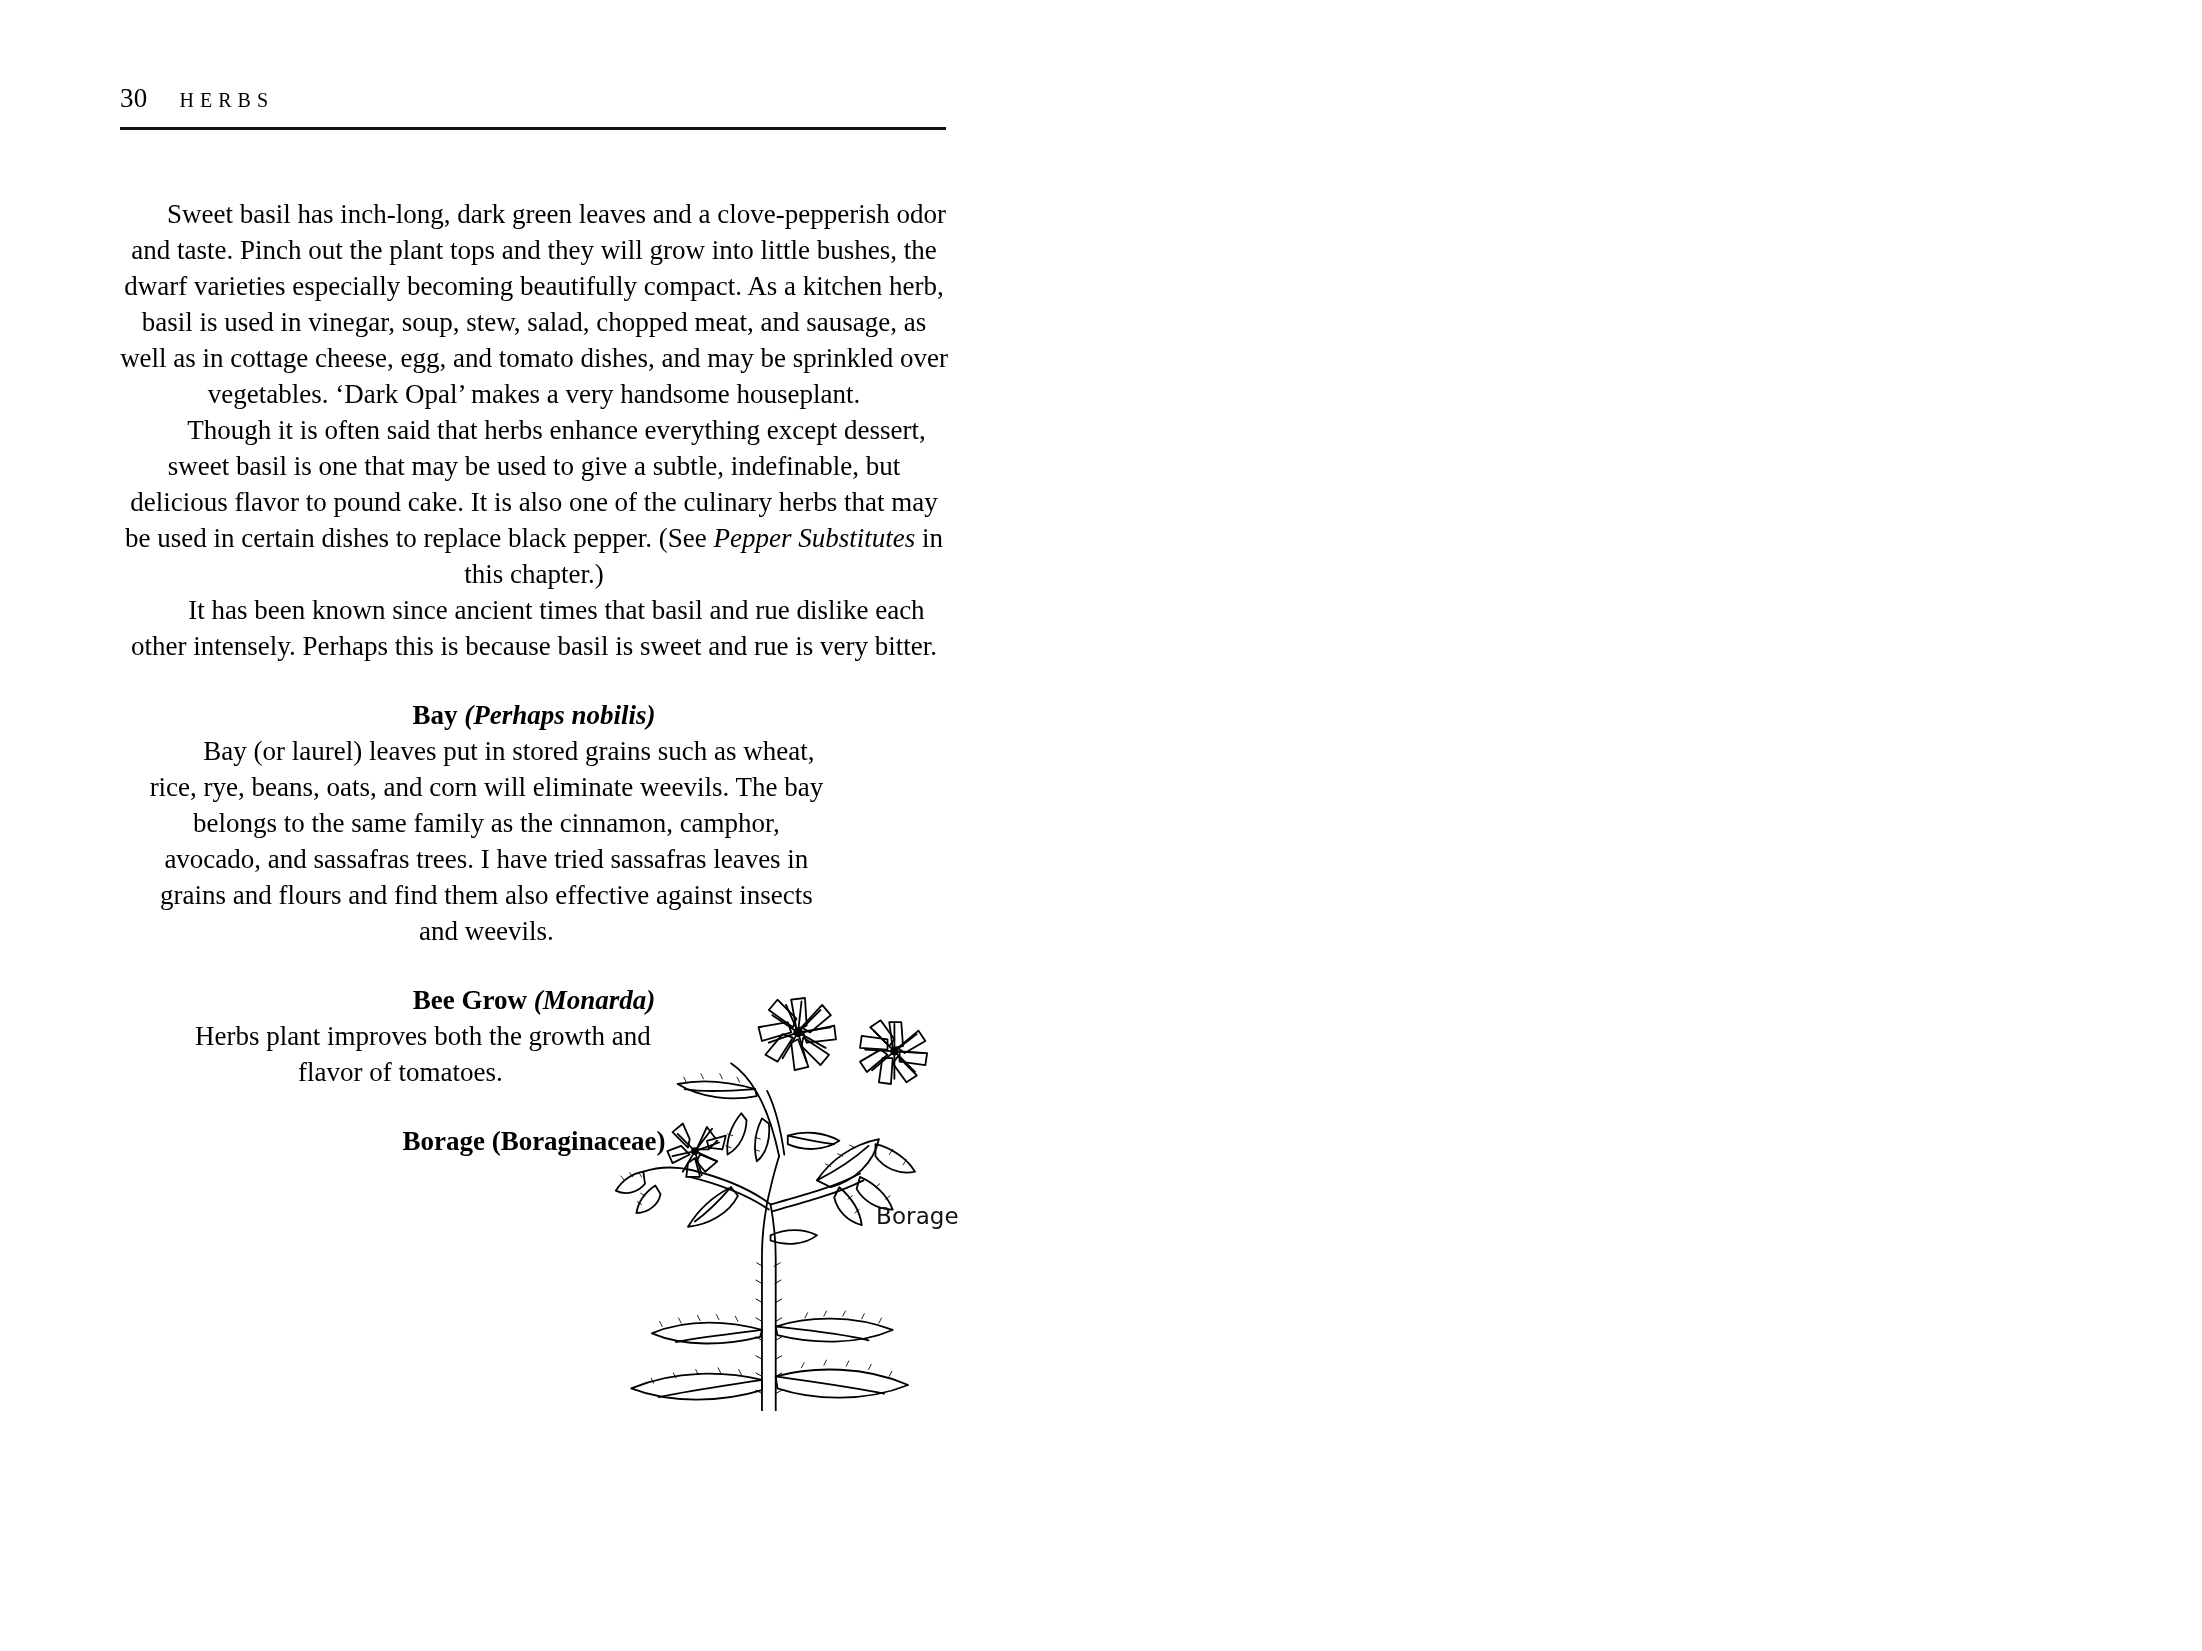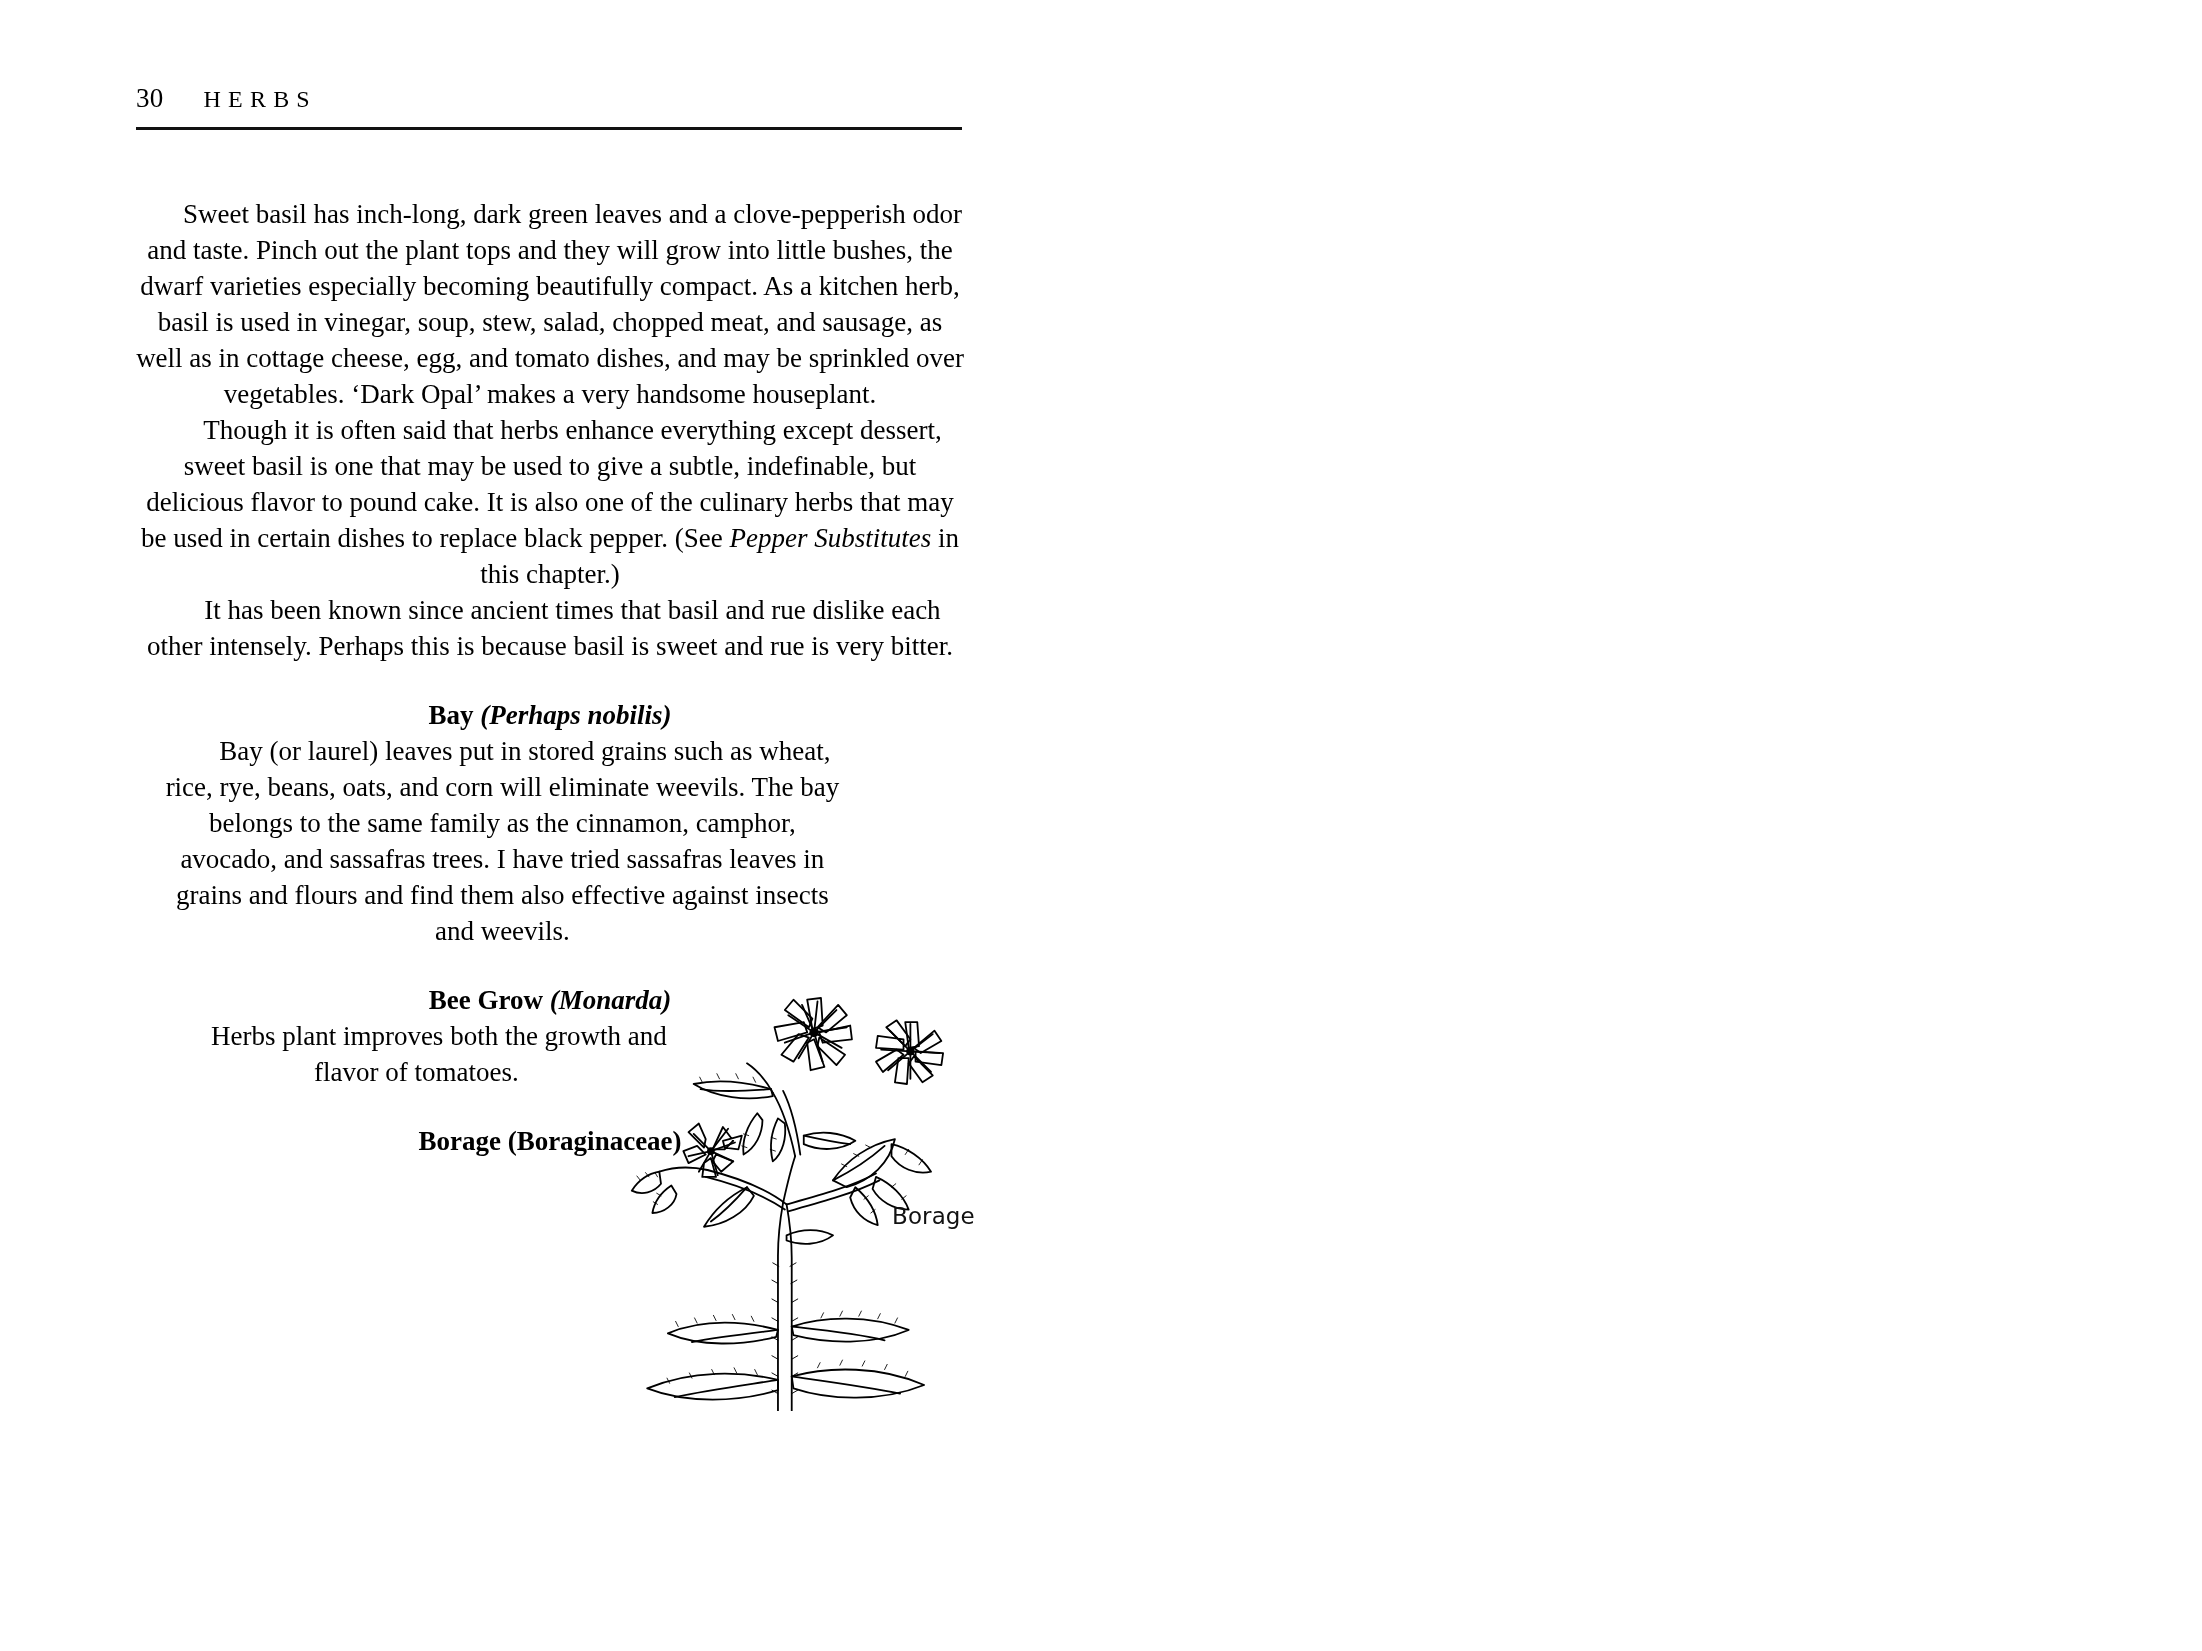--- a/index.html
+++ b/index.html
@@ -20,21 +20,21 @@
     height: 1652px;
     background: #ffffff;
     box-sizing: border-box;
   }
   .page {
     position: absolute;
     top: 0;
     height: 1652px;
     box-sizing: border-box;
   }
-  .page-left  { left: 16px;      width: 1101px; padding: 0 0 0 0; }
+  .page-left  { left: 0;      width: 1101px; padding: 0 0 0 0; }
   .page-right { left: 1101px; width: 1101px; }
 
   
   .runhead {
     position: absolute;
     top: 83px;
     height: 38px;
     display: flex;
     align-items: baseline;
     font-size: 26px;
@@ -45,21 +45,21 @@
     font-size: 27px;
     letter-spacing: 0.01em;
     font-family: "Liberation Serif", serif;
   }
   .runtitle {
     font-size: 22.4px;
     font-variant: small-caps;
     text-transform: uppercase;
     letter-spacing: 0.30em;
   }
-  .runhead-left .runtitle { margin-left: 40px; font-size: 24px; }
+  .runhead-left .runtitle { margin-left: 32px; font-size: 20px; }
 
   .rule {
     position: absolute;
     height: 0;
     border-top: 2.2px solid #111;
     border-bottom: 0.9px solid #111;
   }
   .rule-left  { left: 120px;  width: 826px;  top: 127px; }
 
   

